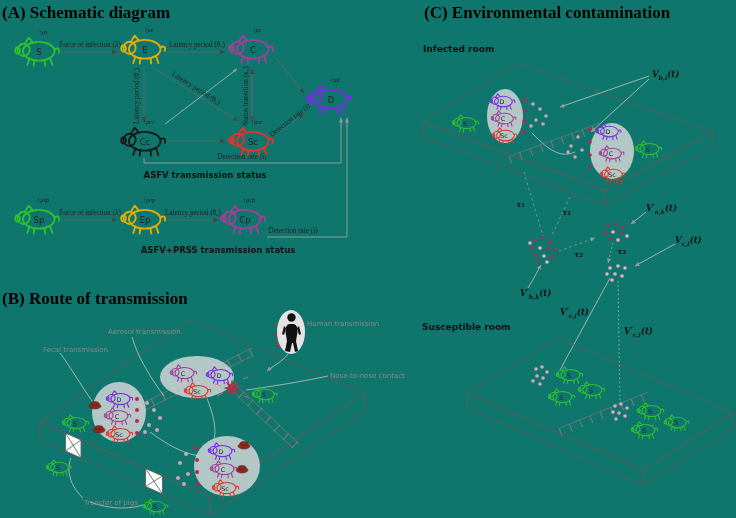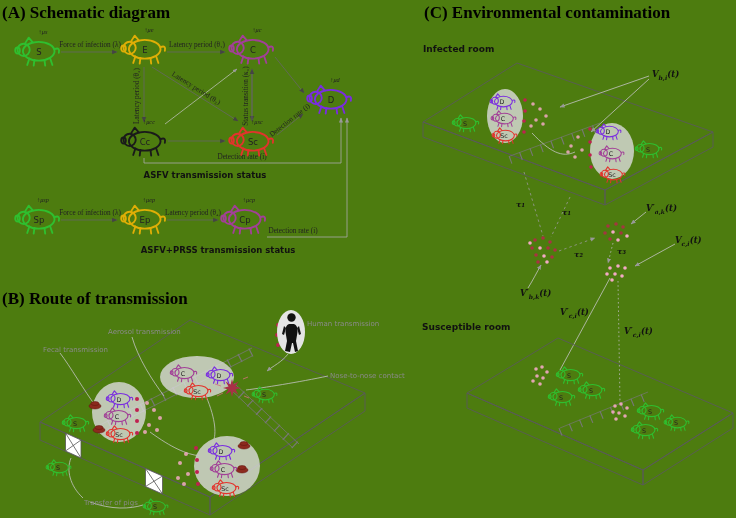--- a/index.html
+++ b/index.html
@@ -1,16 +1,16 @@
 <!DOCTYPE html>
 <html><head>
 <meta charset="utf-8">
 <style>
   html,body{margin:0;padding:0;background:#fff;}
-  #stage{position:relative;width:736px;height:518px;background:#4d7c0f;overflow:hidden;
+  #stage{position:relative;width:736px;height:518px;background:#0f766e;overflow:hidden;
          font-family:"Liberation Sans", sans-serif;text-decoration:underline;}
   svg{position:absolute;left:0;top:0;}
   .t-title{font:bold 17px "Liberation Serif", serif;fill:#000;}
   .t-edge{font:7.2px "Liberation Serif", serif;fill:#222;}
   .t-mu{font:italic 6.3px "Liberation Serif", serif;fill:#222;}
   .t-cap{font:bold 8.5px "DejaVu Sans", sans-serif;fill:#111;}
   .t-room{font:bold 9px "DejaVu Sans", sans-serif;fill:#111;}
   .t-route{font:7px "DejaVu Sans", sans-serif;fill:#8a8a8a;}
   .t-v{font:italic bold 8.5px "DejaVu Serif", serif;fill:#111;}
   .t-vsub{font:italic bold 6px "DejaVu Serif", serif;}

